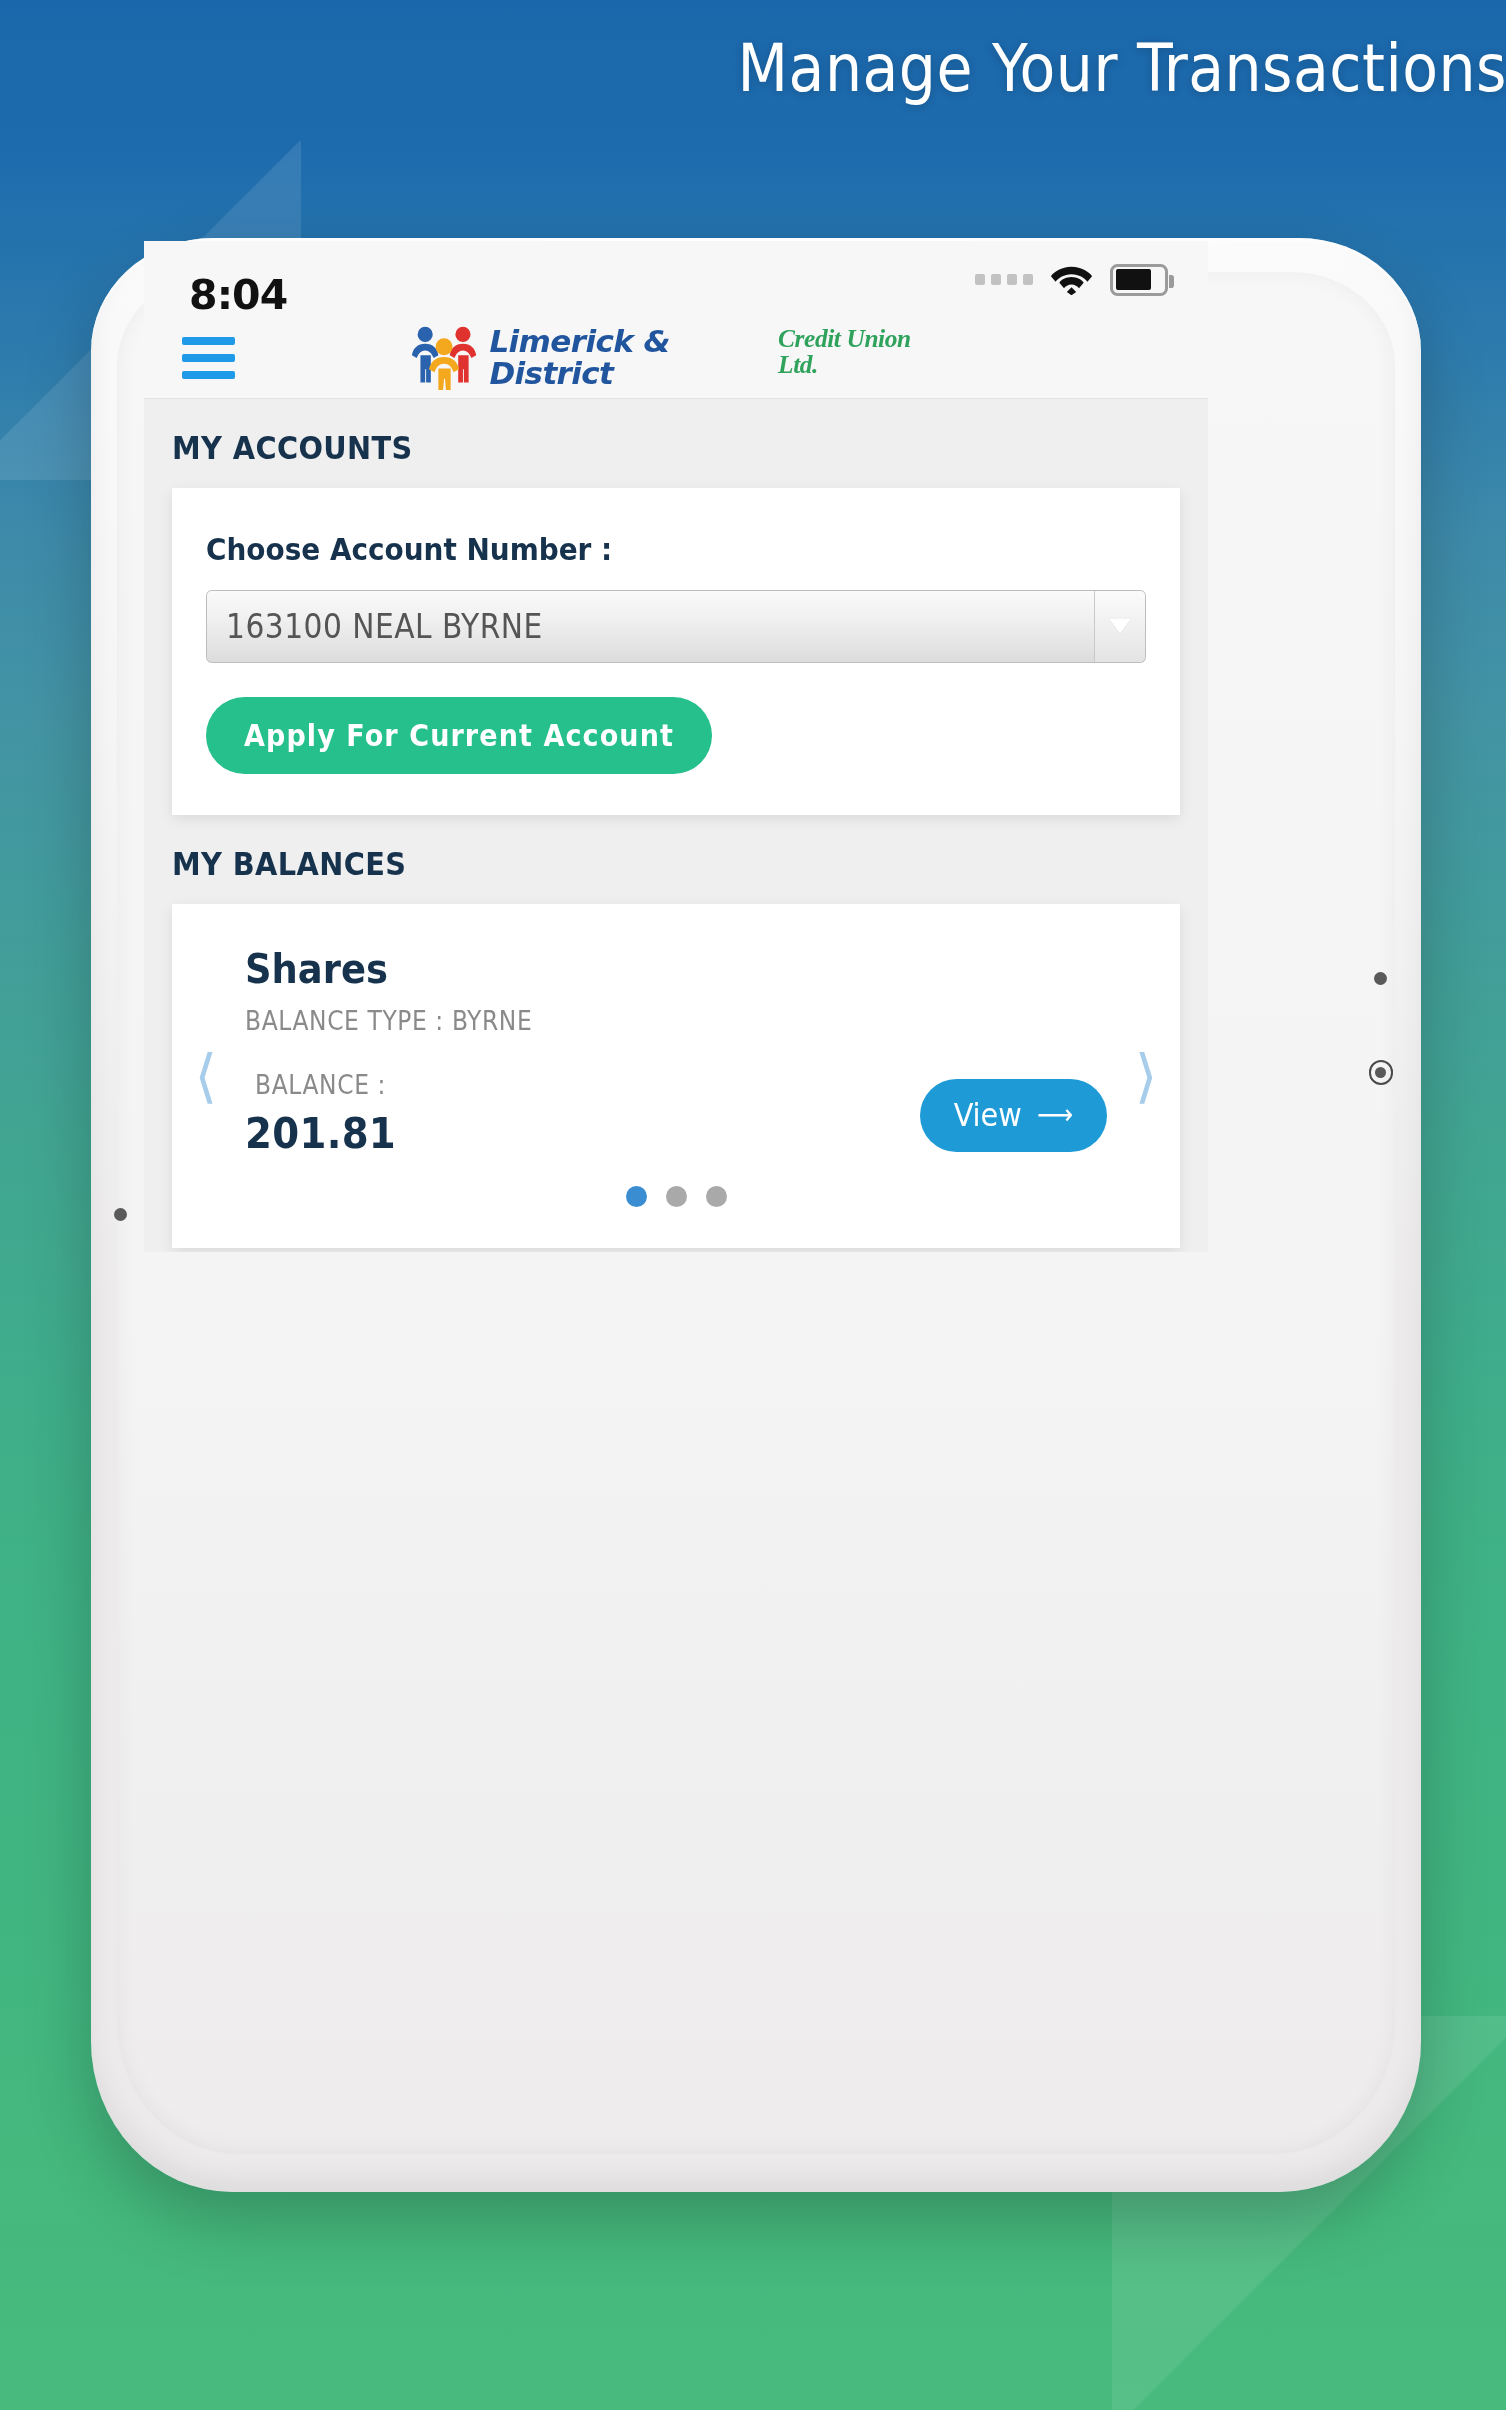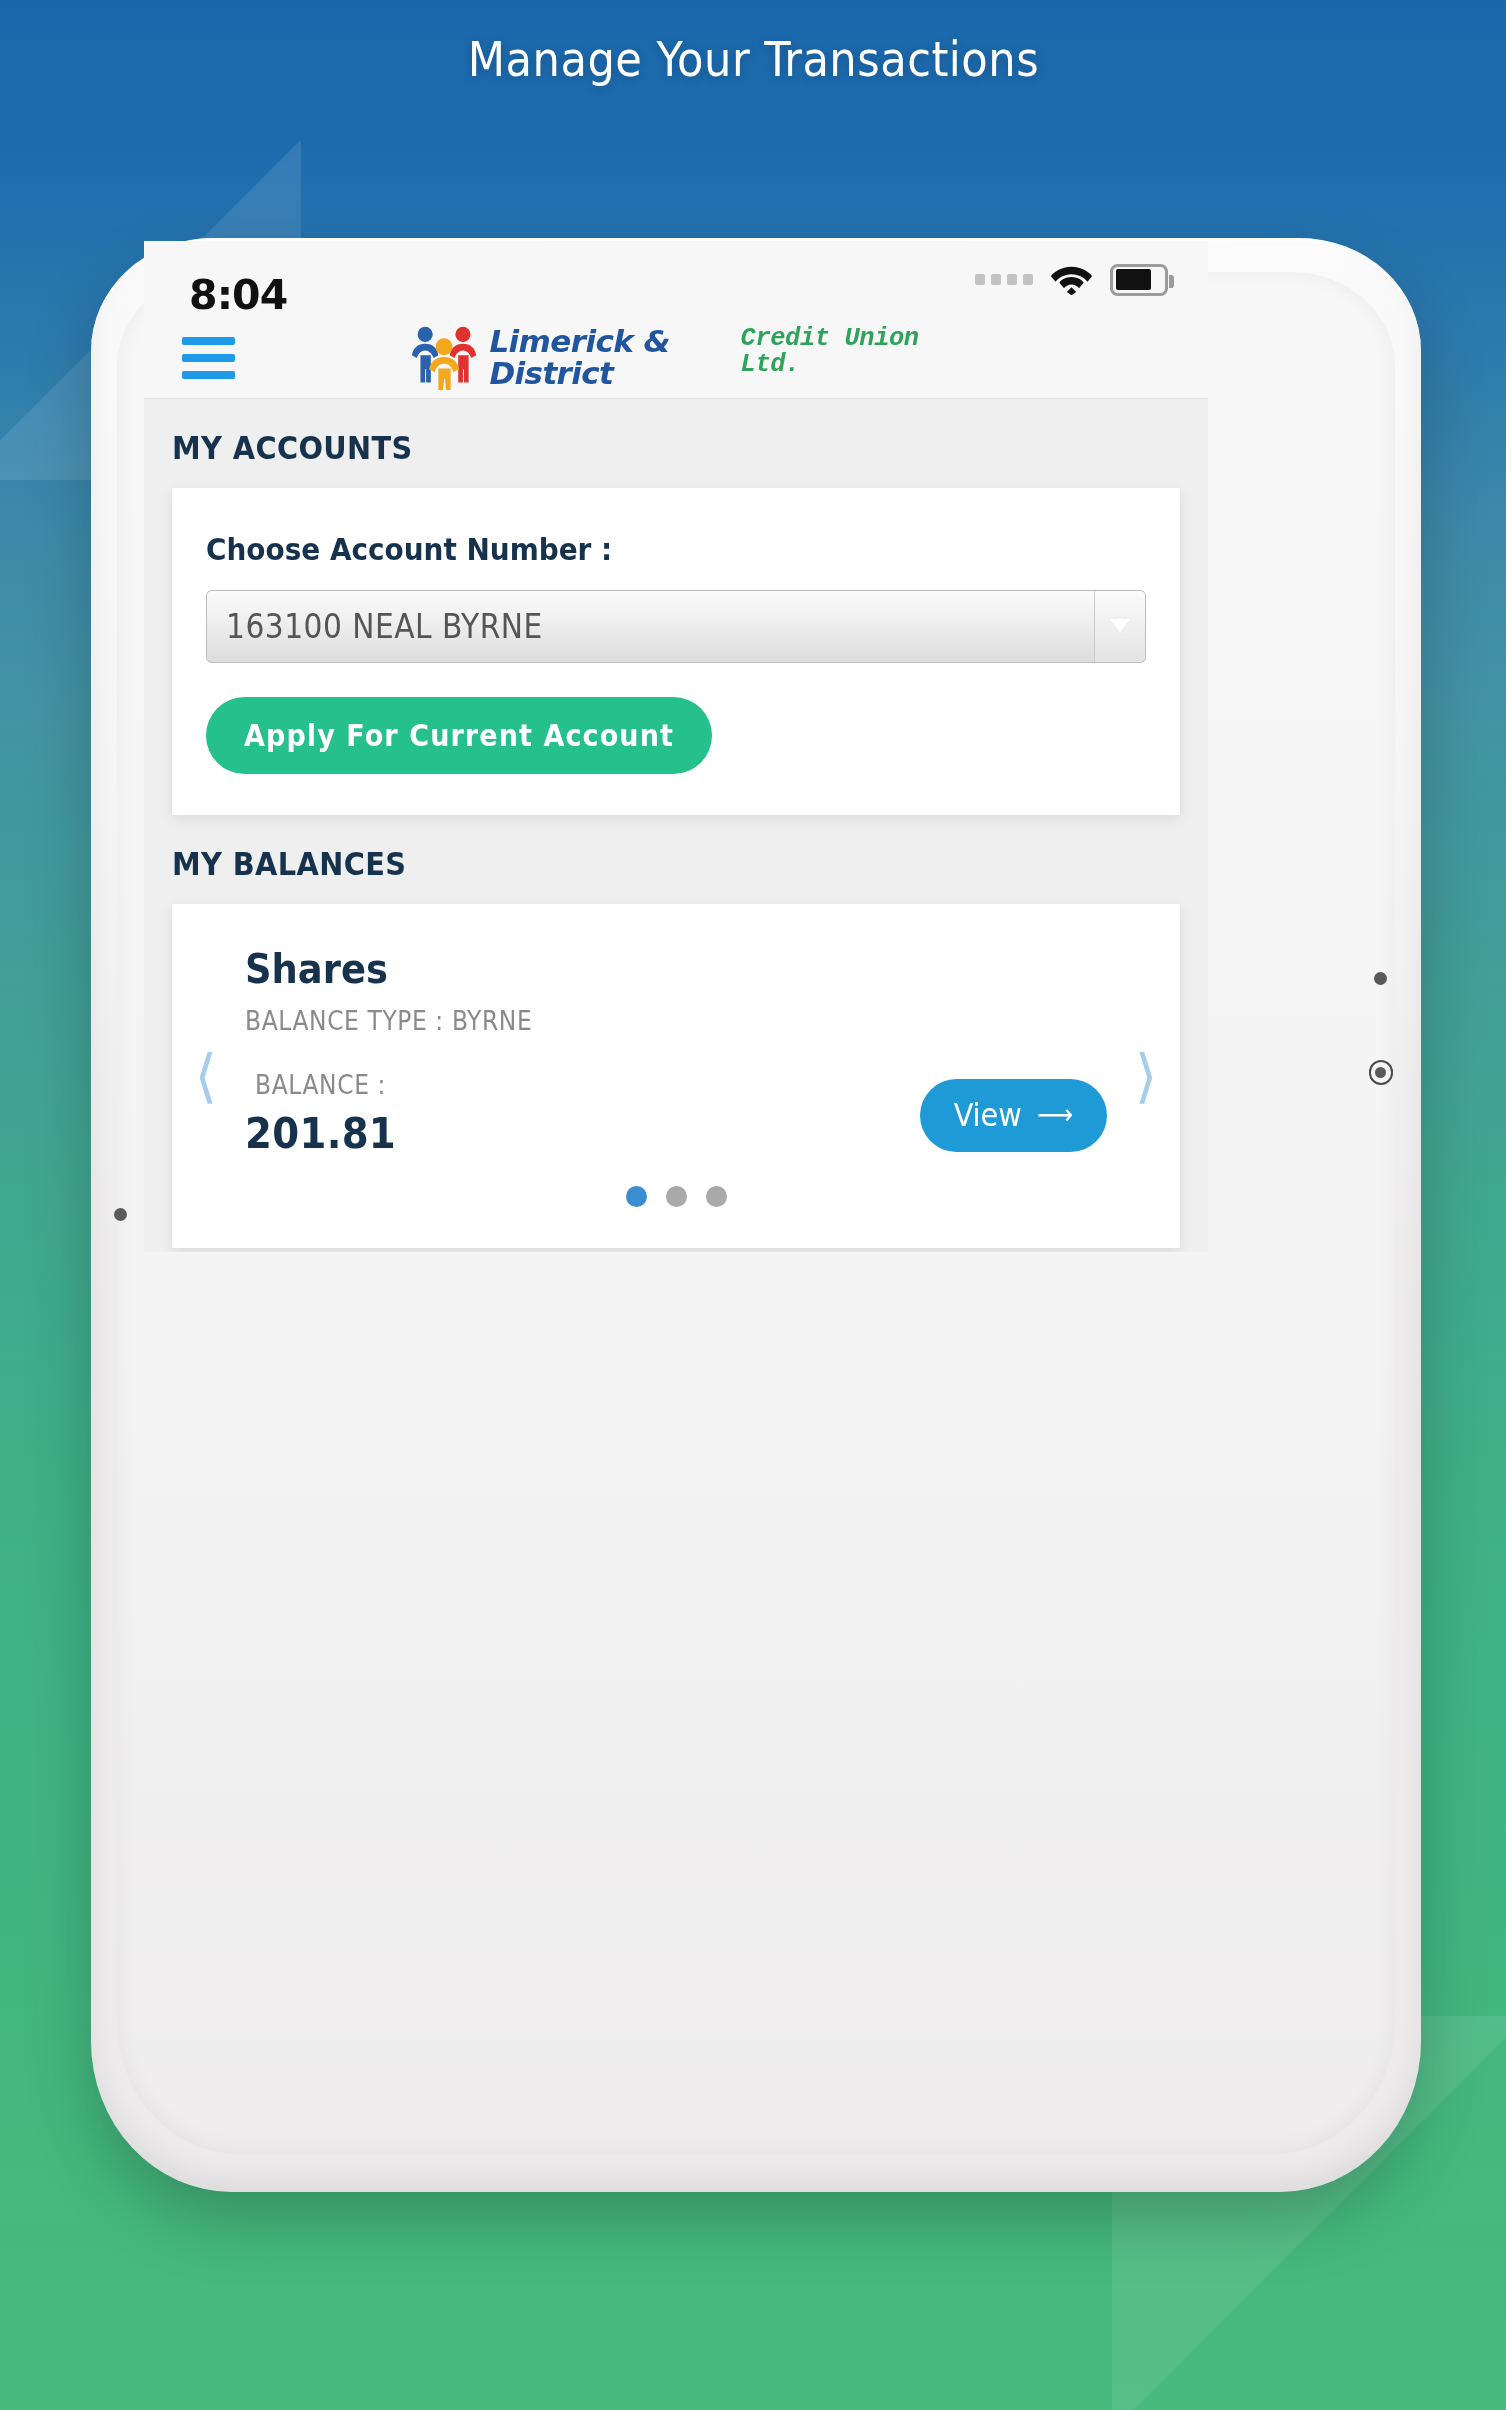--- a/index.html
+++ b/index.html
@@ -29,23 +29,23 @@
   .ray-br{
     position:absolute; right:-38px; bottom:0px;
     width:433px; height:395px;
     background:linear-gradient(135deg, rgba(255,255,255,0.085) 50%, rgba(255,255,255,0) 50.4%);
     pointer-events:none;
   }
 
   
   .page-title{
     position:absolute; top:31px; left:0; width:1507px;
-    text-align:center;
+    text-align:right;
     color:#ffffff;
-    font-size:48px;
+    font-size:65px;
     font-weight:400;
     letter-spacing:0.5px;
     font-family:"DejaVu Sans Condensed","Liberation Sans", sans-serif;
     text-shadow:0 1.9px 9.4px rgba(0,0,0,.18);
     white-space:nowrap;
   }
 
   
   .device{
     position:absolute;
@@ -121,21 +121,21 @@
   .hamburger i{ display:block; width:53px; height:8.5px; background:#1e9ae8; border-radius:1.9px; }
   .logo-wrap{
     position:absolute; left:50%; top:50%; transform:translate(-50%,-50%);
     display:flex; align-items:center; gap:9.4px;
   }
   .logo-mark{ position:relative; width:70px; height:68px; flex:0 0 auto; }
   .logo-text{ display:flex; flex-direction:row; line-height:1.02;justify-content:flex-end; }
   .logo-l1{ font-size:31px; font-weight:700; font-style:italic; color:#21569f; letter-spacing:-0.6px;
             font-family:"DejaVu Sans","Liberation Sans",sans-serif; }
   .logo-l2{ font-size:25.4px; font-weight:700; font-style:italic; color:#2fa25c; letter-spacing:-0.4px;
-            font-family:Liberation Mono, monospace; }
+            font-family:Liberation Serif, serif; }
 
   
   .content{ padding:0 0 0 0; background:#efefef; height:853px; overflow:hidden; }
   .section-title{
     font-size:32px; font-weight:700; color:#16324c; letter-spacing:0.4px;
     padding:30px 0 21px 28px;
     font-family:"DejaVu Sans Condensed","Liberation Sans",sans-serif;
   }
   .card{
     background:#fff; margin:0 28px;

